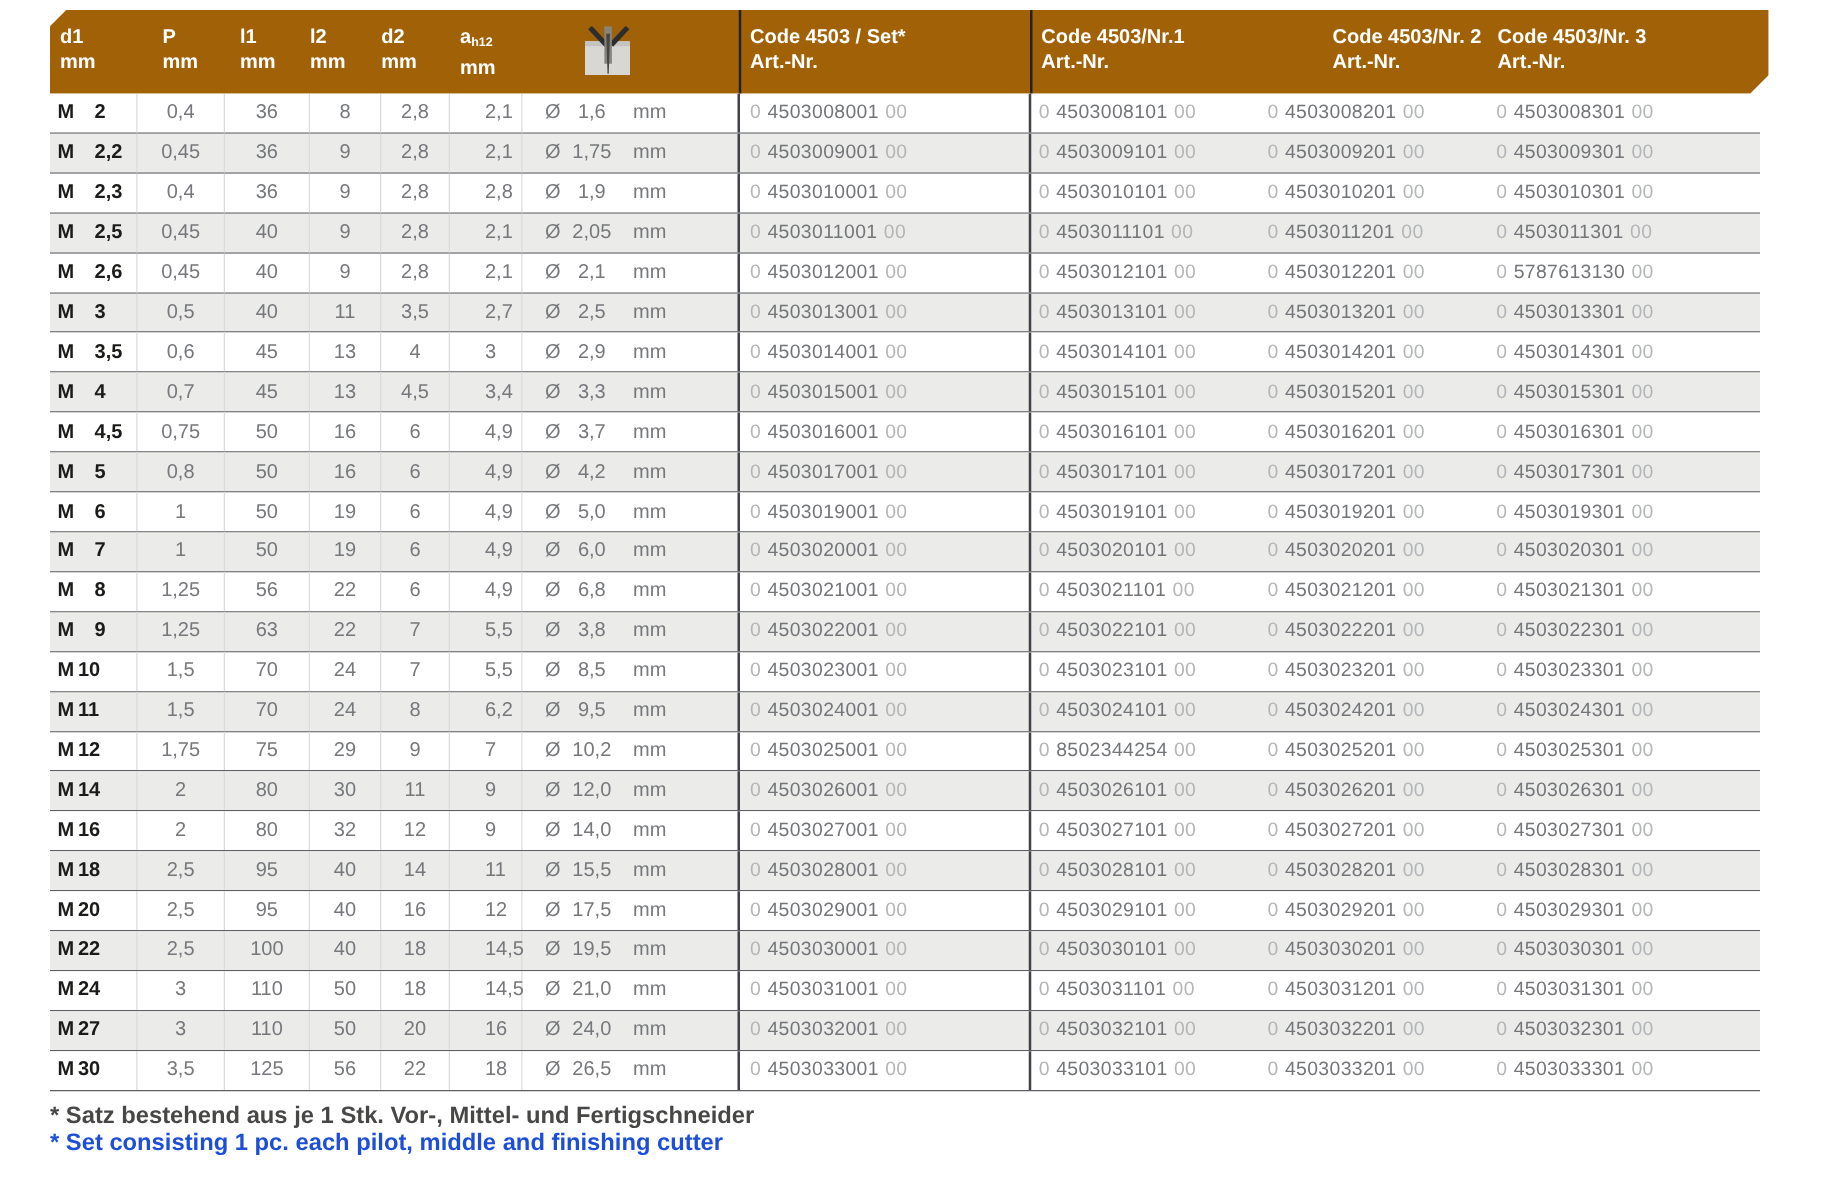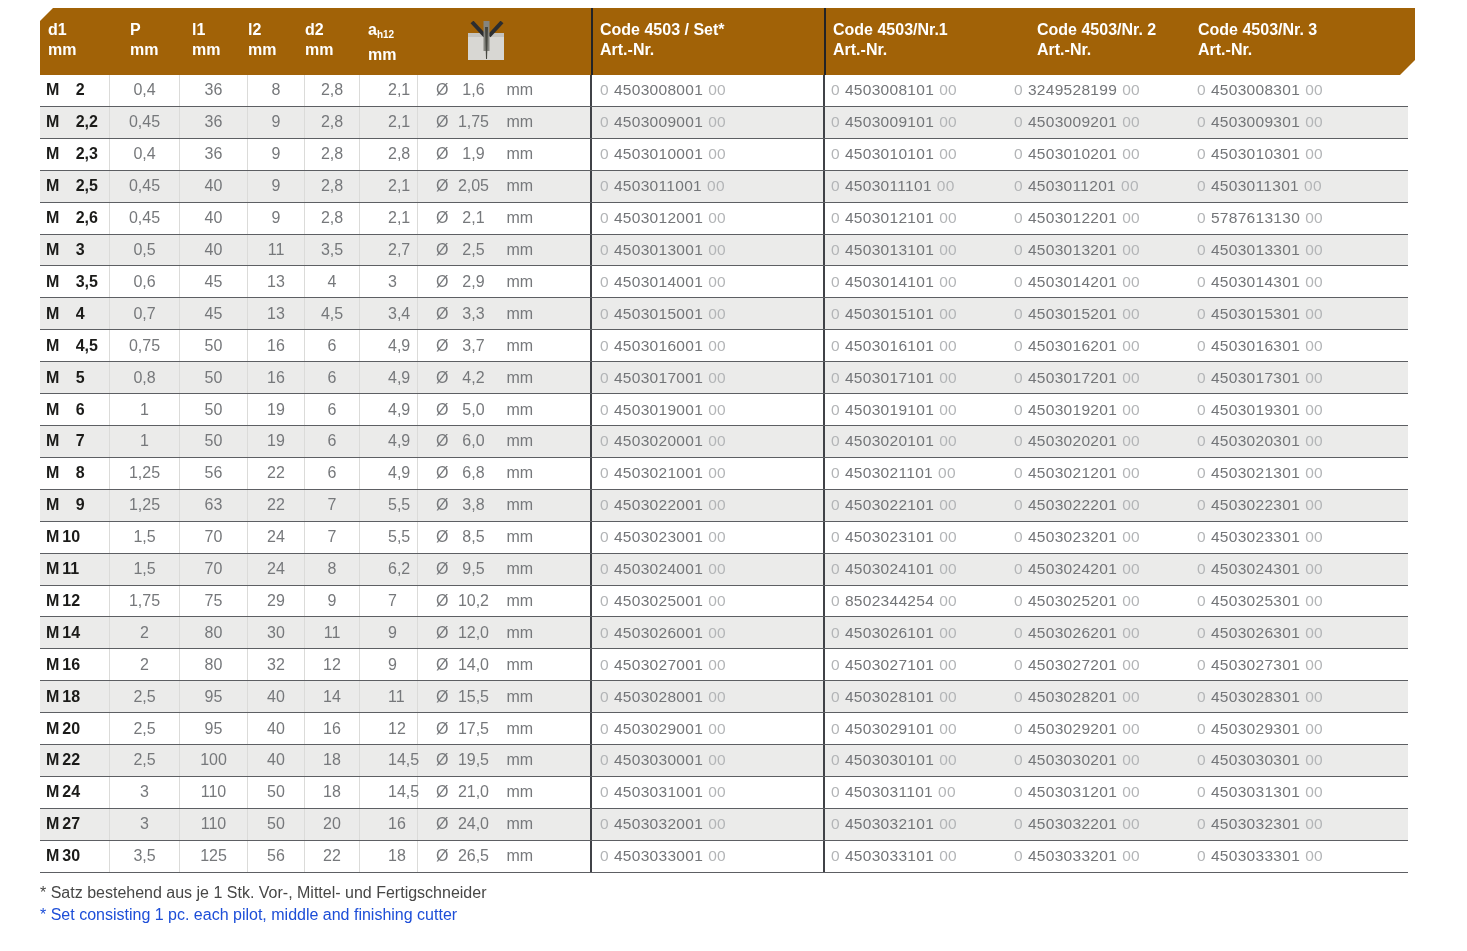--- a/index.html
+++ b/index.html
@@ -6,21 +6,21 @@
   .page{position:relative;width:1467px;height:951px;background:#fff;overflow:hidden;
         font-family:"Liberation Sans","DejaVu Sans",sans-serif;}
   .table-wrap{position:absolute;left:40px;top:8px;}
 
   
   .head{position:relative;width:1375px;height:67px;background:#a16207;
         clip-path:polygon(13px 0,100% 0,100% calc(100% - 15px),calc(100% - 15px) 100%,0 100%,0 13px);}
   .hlab{position:absolute;top:12px;color:#ffffff;font-weight:bold;font-size:16px;line-height:20px;white-space:pre;}
   .hlab sub{font-size:10px;vertical-align:-3px;}
   .h-d1{left:8px}.h-p{left:90px}.h-l1{left:152px}.h-l2{left:208px}.h-d2{left:265px}.h-a{left:328px}
-  .h-set{left:560px}.h-nr1{left:793px}.h-nr2{left:997px}.h-nr3{left:1158px}
+  .h-set{left:560px}.h-nr1{left:793px}.h-nr2{left:1026px}.h-nr3{left:1158px}
   .hsep{position:absolute;top:0;height:100%;width:2px;background:#212327;}
   .hsep.s1{left:551px}.hsep.s2{left:784px}
   .hicon{position:absolute;left:423px;top:13px;}
 
   
   .tbody{width:1368px;}
   .tr{display:flex;height:31.92px;box-sizing:border-box;border-bottom:1.5px solid #5d5f63;
       align-items:center;font-size:16px;color:#76787b;background:#ffffff;}
   .tr:nth-child(even){background:#ebebea;}
   .td{box-sizing:border-box;height:100%;display:flex;align-items:center;}
@@ -36,21 +36,21 @@
   .dunit{margin-left:8px;}
   .c-set{width:233px;padding-left:8px;}
   .c-nr1{width:183px;padding-left:6px;}
   .c-nr2{width:182px;padding-left:6px;}
   .c-nr3{width:218px;padding-left:7px;}
   .art{font-size:15.5px;letter-spacing:0.3px;}
   .art .lt{color:#b3b5b7;}
   .art .anum{margin:0 5px;color:#737578;}
 
   
-  .foot{position:absolute;left:40px;top:882px;font-size:16px;line-height:21.5px;}
+  .foot{position:absolute;left:40px;top:882px;font-size:19px;line-height:21.5px;font-weight:bold;}
   .f-de{color:#474746;}
   .f-en,.f-it{color:#1d4ed8;}
 </style>
 </head>
 <body>
 
 <div class="page">
   <div class="table-wrap">
 
     <div class="head">
@@ -102,21 +102,21 @@
             <span class="anum">4503008001</span>
             <span class="lt">00</span>
     </div>
     <div class="td c-nr1 art">
       <span class="lt">0</span>
             <span class="anum">4503008101</span>
             <span class="lt">00</span>
     </div>
     <div class="td c-nr2 art">
       <span class="lt">0</span>
-            <span class="anum">3249528199</span>
+            <span class="anum">4503008201</span>
             <span class="lt">00</span>
     </div>
     <div class="td c-nr3 art">
       <span class="lt">0</span>
             <span class="anum">4503008301</span>
             <span class="lt">00</span>
     </div>
   </div>
 
   <div class="tr">

